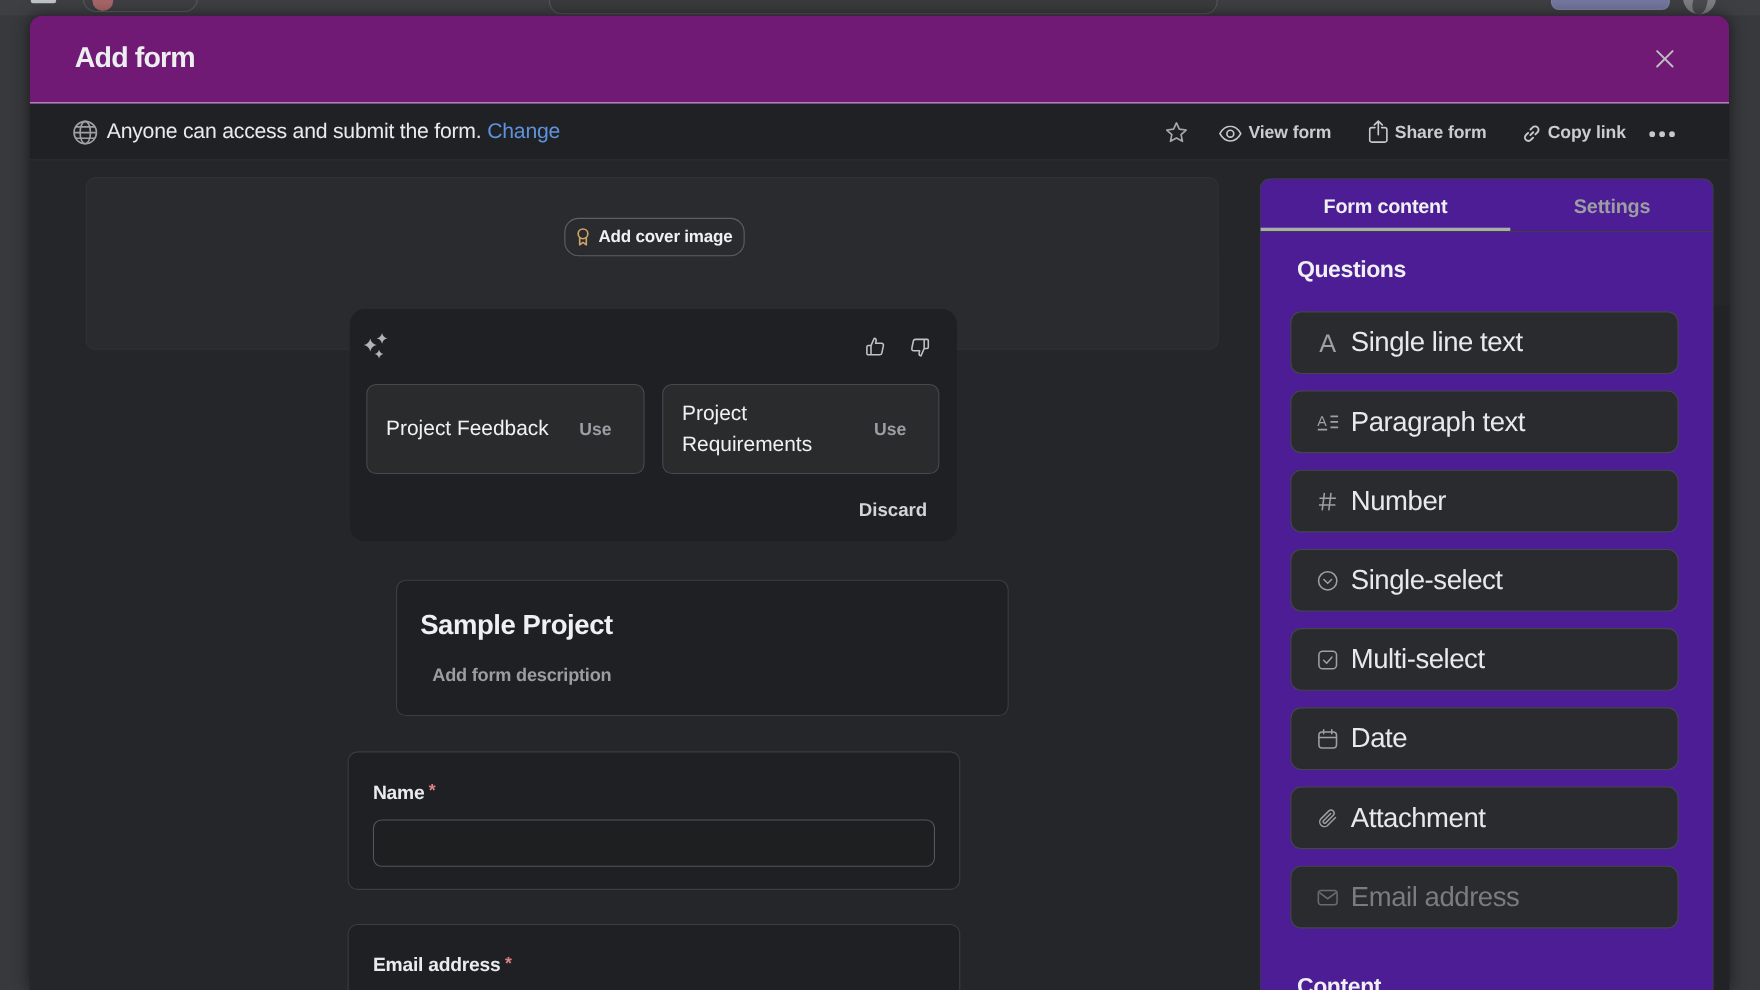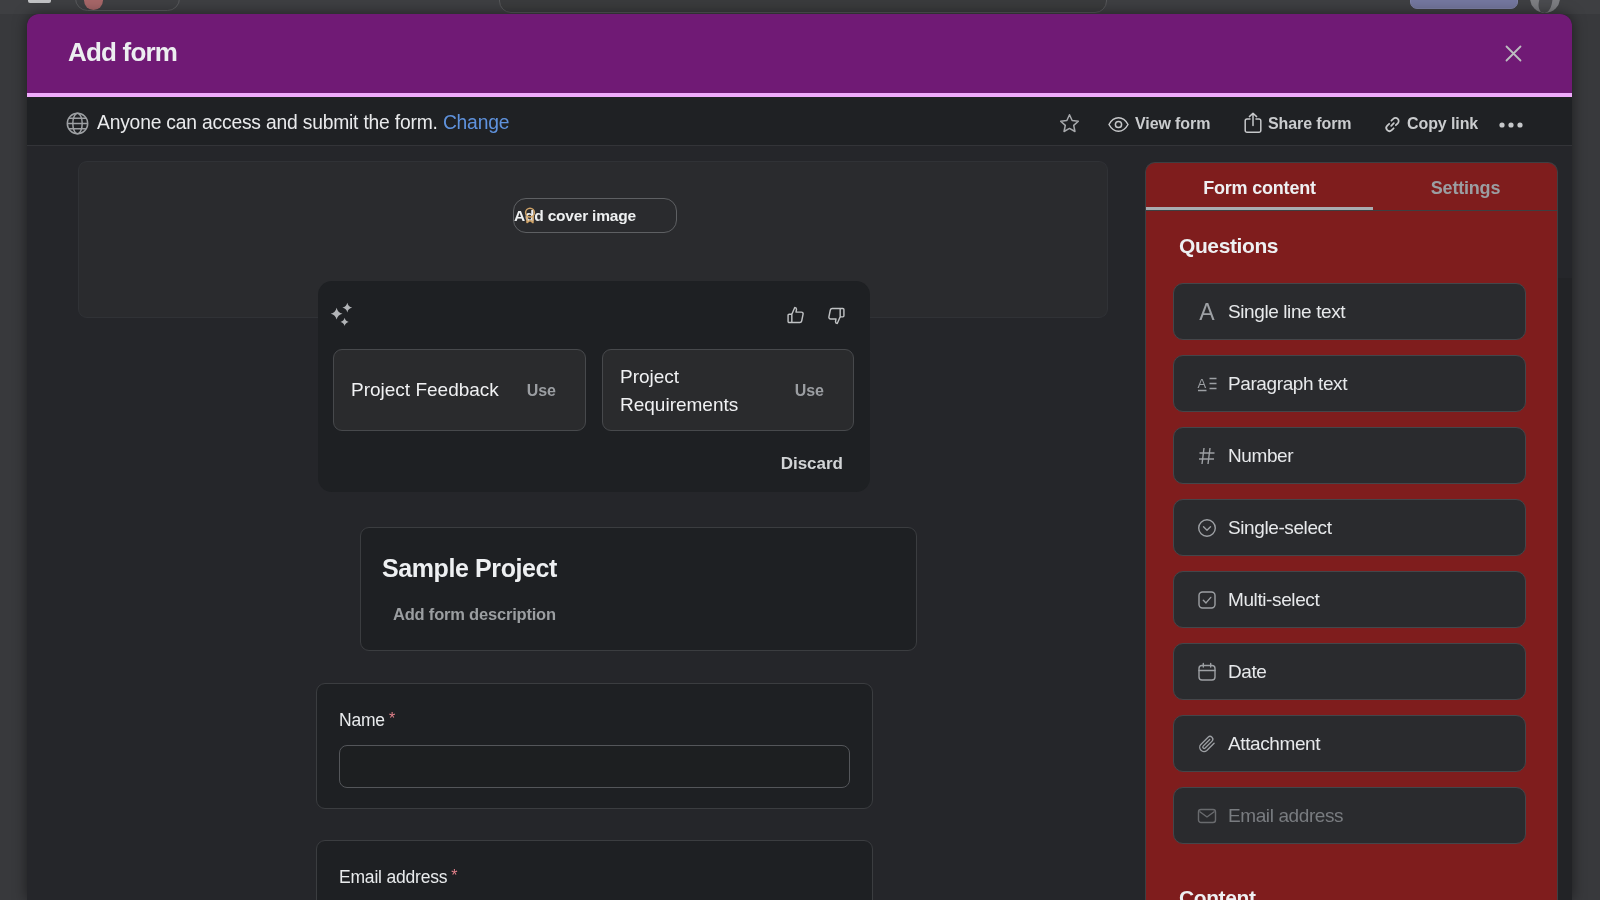--- a/index.html
+++ b/index.html
@@ -13,64 +13,64 @@
   #redc { left:84px; top:-9px; width:19px; height:19px; border-radius:50%; background:#a66668; }
   #search { left:499px; top:-12px; width:608px; height:25px; border:1.4px solid #56575a; border-radius:12px; background:#3a3b3d; }
   #purplebtn { left:1410px; top:-20px; width:108px; height:29px; border-radius:7px; background:#74779f; border:1px solid #7f82a8; }
   #avatar { left:1530px; top:-17px; width:30px; height:30px; border-radius:50%; background:#7d7e82; overflow:hidden; }
   #avatar .in { position:absolute; left:9px; top:8px; width:13px; height:22px; background:#4a4b4f; border-radius:45%; transform:rotate(12deg); }
 
   
   #modal { left:27px; top:14px; width:1545px; height:886px; background:#25262a; border-radius:12px 12px 0 0; overflow:hidden; box-shadow:0 0 14px rgba(0,0,0,0.5); }
   #mhead { left:0; top:0; width:1545px; height:79px; background:#701a75; }
   #mhead h1 { position:absolute; left:41px; top:23px; font-size:26px; font-weight:700; color:#eceef0; letter-spacing:-0.8px; }
-  #mtool { left:0; top:79px; width:1545px; height:53px; background:#1f2124; border-top:4px solid #f0abfc; border-bottom:1px solid #333438; }
+  #mtool { left:0; top:79px; width:1545px; height:53px; background:#1f2124; border-top:1px solid #f0abfc; border-bottom:1px solid #333438; }
   #mbody { left:0; top:132px; width:1545px; height:754px; background:#25262a; }
 
   .tico { color:#c9cbce; }
   .tlabel { position:absolute; top:18px; font-size:16px; font-weight:700; color:#caccce; letter-spacing:-0.1px; }
   #accesstxt { position:absolute; left:70px; top:15px; font-size:19.3px; letter-spacing:-0.2px; color:#e9eaec; }
   #accesstxt a { color:#5f92dd; text-decoration:none; }
 
   
   #cover { left:51px; top:15px; width:1030px; height:157px; background:#2a2b2e; border:1px solid #303236; border-radius:9px; }
-  #coverbtn { position:absolute; left:434px; top:36px; width:164px; height:35px; border:1.3px solid #5e6063; border-radius:13px; color:#eef0f1; font-size:15.5px; font-weight:700; letter-spacing:-0.2px; text-align:left; line-height:33px; }
+  #coverbtn { position:absolute; left:434px; top:36px; width:164px; height:35px; border:1.3px solid #5e6063; border-radius:13px; color:#eef0f1; font-size:15.5px; font-weight:700; letter-spacing:-0.2px; text-align:left; line-height:33px; padding-left:30px; }
 
   
   #aicard { left:291px; top:135px; width:552px; height:211px; background:#1e2023; border-radius:14px; }
   #aititle { position:absolute; left:45px; top:25px; font-size:17px; font-weight:400; letter-spacing:-0.3px; color:#eef0f2; }
   .innercard { position:absolute; top:68px; width:253px; height:82px; background:#2a2b2d; border:1.3px solid #47494c; border-radius:9px; }
   #ic1 { left:15px; }
   #ic2 { left:284px; width:252px; }
   .ictitle { position:absolute; left:17px; font-size:19px; font-weight:400; color:#f0f1f3; }
   .icuse { position:absolute; right:29px; top:32px; font-size:16px; font-weight:700; color:#9b9ea2; }
   #discard { position:absolute; right:27px; bottom:18px; font-size:17px; font-weight:700; color:#d2d4d6; }
 
   
   .fcard { position:absolute; left:289px; width:557px; background:#1e2023; border:1px solid #3b3d40; border-radius:9px; }
   #card1 { top:381px; height:124px;margin-left:44px; }
   #card2 { top:537px; height:126px; }
   #card3 { top:694px; height:150px; }
   #sptitle { position:absolute; left:21px; top:26px; font-size:25px; font-weight:700; letter-spacing:-0.4px; color:#eef0f2; }
   #spdesc { position:absolute; left:32px; top:77px; font-size:16.5px; font-weight:700; letter-spacing:-0.2px; color:#9b9ea1; }
-  .flabel { position:absolute; left:22px; font-size:17.5px; font-weight:400; letter-spacing:-0.2px; color:#e9ebed;text-align:center; }
+  .flabel { position:absolute; left:22px; font-size:17.5px; font-weight:700; letter-spacing:-0.2px; color:#e9ebed;text-align:center; }
   .flabel .req { color:#e2808a; padding-left:4px; font-size:16px; position:relative; top:-2px; }
   #nameinput { position:absolute; left:22px; top:61px; width:511px; height:43px; border:1.3px solid #54565a; border-radius:8px; background:#1d1f21; }
 
   
   #sliver { left:1531px; top:132px; width:14px; height:754px; background:#222326; }
-  #panel { left:1118px; top:16px; width:413px; height:738px; background:#7f1d1d; border:1px solid #3d3f42; border-radius:10px 10px 0 0; border-bottom:none; }
+  #panel { left:1118px; top:16px; width:413px; height:738px; background:#4c1d95; border:1px solid #3d3f42; border-radius:10px 10px 0 0; border-bottom:none; }
   .tab { position:absolute; top:0; height:47px; font-size:18px; font-weight:700; text-align:center; line-height:50px; letter-spacing:-0.2px; }
   #tab1 { left:0; width:227px; color:#eef0f2; border-bottom:3px solid #a9acb0; }
   #tab2 { left:227px; width:185px; color:#9b9ea2; }
   #tabline { position:absolute; left:0; top:47px; width:100%; height:1px; background:#3d3f41; }
   #questions { position:absolute; left:33px; top:71px; font-size:21px; font-weight:700; letter-spacing:-0.4px; color:#eef0f2; }
   .qbtn { position:absolute; left:27px; width:353px; height:57px; border:1.3px solid #44464a; border-radius:10px; background:#2a2b2e; }
   .qbtn .qico { position:absolute; left:23px; top:50%; transform:translateY(-50%); width:20px; height:20px; color:#9da0a4; }
-  .qbtn .qtxt { position:absolute; left:54px; top:50%; transform:translateY(-50%); font-size:19px; font-weight:400; letter-spacing:-0.4px; color:#e7e9eb; }
+  .qbtn .qtxt { position:absolute; left:54px; top:50%; transform:translateY(-50%); font-size:25px; font-weight:400; letter-spacing:-0.4px; color:#e7e9eb; }
   #content { position:absolute; left:33px; top:723px; font-size:21px; font-weight:700; letter-spacing:-0.4px; color:#eef0f2; }
 </style>
 </head>
 <body>
 <div id="stage">
   <div class="abs" id="topbar"></div>
   <div class="abs" id="burger"></div>
   <div class="abs" id="pill"></div>
   <div class="abs" id="redc"></div>
   <div class="abs" id="search"></div>

